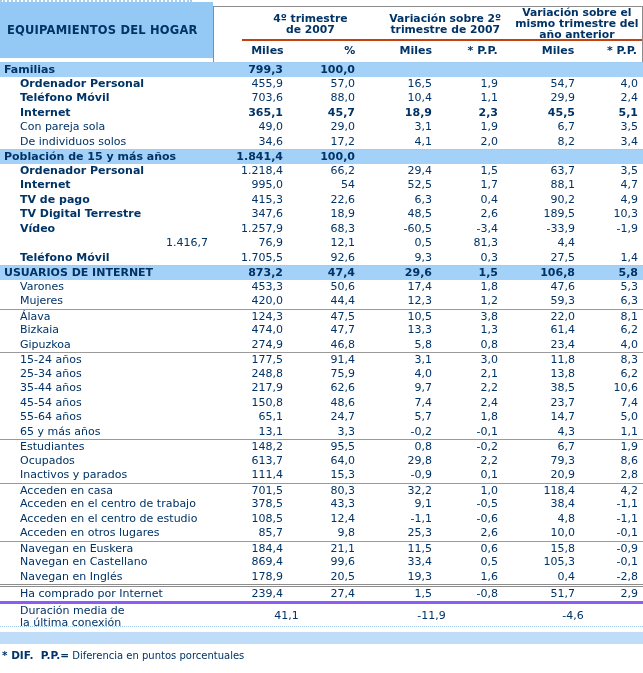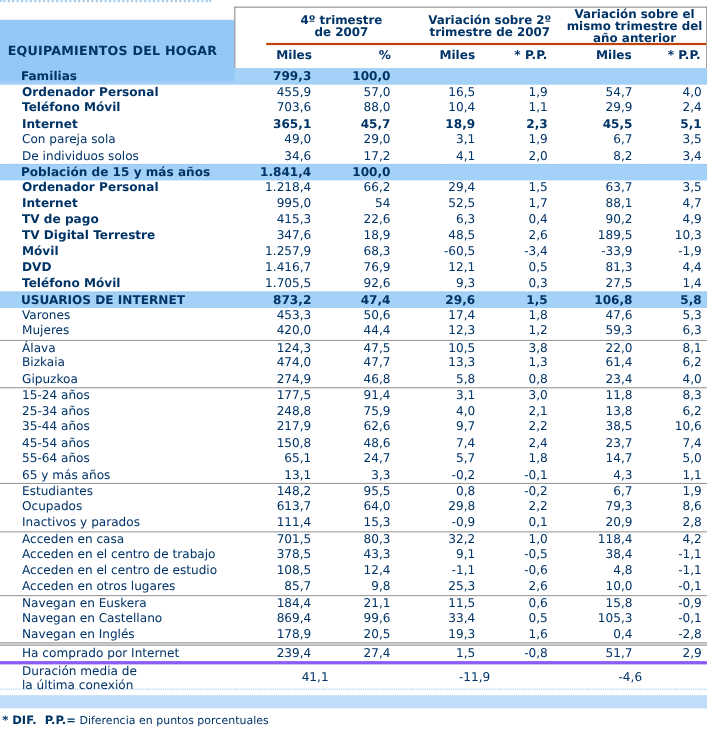--- a/index.html
+++ b/index.html
@@ -3,39 +3,39 @@
 <meta charset="utf-8">
 <style>
   * { margin:0; padding:0; box-sizing:border-box; }
   body { background:#fff; font-family:"DejaVu Sans", sans-serif; color:#003366; }
   #equipment-table { position:relative; width:643px; height:673px; background:#fff; overflow:hidden; }
 
   .top-dots { position:absolute; top:0; left:0; width:192px; border-top:2px dotted #a7cdec; }
 
   
   .hdr { display:grid; grid-template-columns:213px 430px; height:62px; }
-  .hdr-left { margin-top:18px; height:56px; background:#94c9f6; display:flex; align-items:center;
+  .hdr-left { margin-top:2px; height:56px; background:#94c9f6; display:flex; align-items:center;
               padding-left:7px; font-weight:bold; font-size:11.5px; letter-spacing:.2px; }
   .hdr-right { margin-top:6px; height:56px; border:1px solid #8c8c8c; border-bottom:none; }
   .hdr-groups { display:grid; grid-template-columns:147fr 143fr 140fr; height:34px;
                 border-bottom:2px solid #c2410c;margin-left:28px; }
   .hdr-group { display:flex; align-items:center; justify-content:center; text-align:center;
                font-weight:bold; font-size:10.8px; line-height:11px; white-space:pre-line; }
   .hdr-sub { display:grid; grid-template-columns:75fr 72fr 77fr 66fr 77fr 63fr; height:20px; }
   .hdr-subcell { font-weight:bold; font-size:11px; text-align:right; padding-right:5px;
                  line-height:19px; white-space:nowrap; }
 
   
   .row { display:grid; grid-template-columns:213px 75px 72px 77px 66px 77px 63px;
          height:14.5px; font-size:11px; line-height:14px; }
   .cell { overflow:hidden; white-space:nowrap; }
   .label { padding-left:20px; }
   .val { text-align:right; padding-right:5px; }
   .row.section { background:#a3d1f7; font-weight:bold; border-top:1px dotted #9cc6ea; }
-  .row.section .label { padding-left:19px; }
+  .row.section .label { padding-left:4px; }
   .row.bold .label { font-weight:bold; }
   .row.boldall { font-weight:bold; }
   .row.div-single { border-top:1px solid #9a9a9a; }
   .row.div-double { border-top:3px double #8c8c8c; height:16.5px; }
 
   
   .dur { display:grid; grid-template-columns:213px 147px 143px 140px; height:26px;
          border-top:3px solid #8b5cf6; border-bottom:1px dotted #9cc6ea; font-size:11px; }
   .dur-label { padding-left:20px; line-height:12.5px; white-space:pre-line; padding-top:1px; }
   .dur-val { text-align:center; line-height:24px; }
@@ -169,30 +169,29 @@
       <div class="row bold">
         <div class="cell label">TV Digital Terrestre</div>
         <div class="cell val">347,6</div>
         <div class="cell val">18,9</div>
         <div class="cell val">48,5</div>
         <div class="cell val">2,6</div>
         <div class="cell val">189,5</div>
         <div class="cell val">10,3</div>
       </div>
       <div class="row bold">
-        <div class="cell label">Móvil</div>
+        <div class="cell label">Vídeo</div>
         <div class="cell val">1.257,9</div>
         <div class="cell val">68,3</div>
         <div class="cell val">-60,5</div>
         <div class="cell val">-3,4</div>
         <div class="cell val">-33,9</div>
         <div class="cell val">-1,9</div>
       </div>
       <div class="row bold">
-        <div class="cell label">DVD</div>
         <div class="cell val">1.416,7</div>
         <div class="cell val">76,9</div>
         <div class="cell val">12,1</div>
         <div class="cell val">0,5</div>
         <div class="cell val">81,3</div>
         <div class="cell val">4,4</div>
       </div>
       <div class="row bold">
         <div class="cell label">Teléfono Móvil</div>
         <div class="cell val">1.705,5</div>

